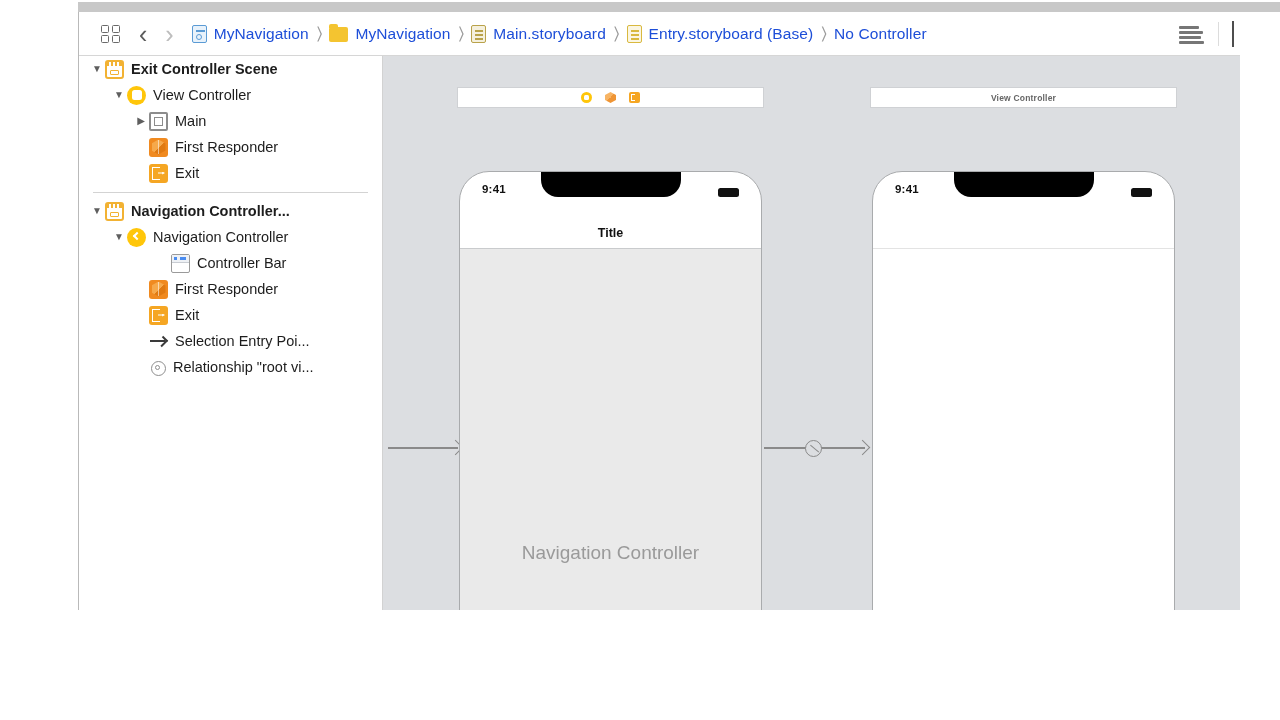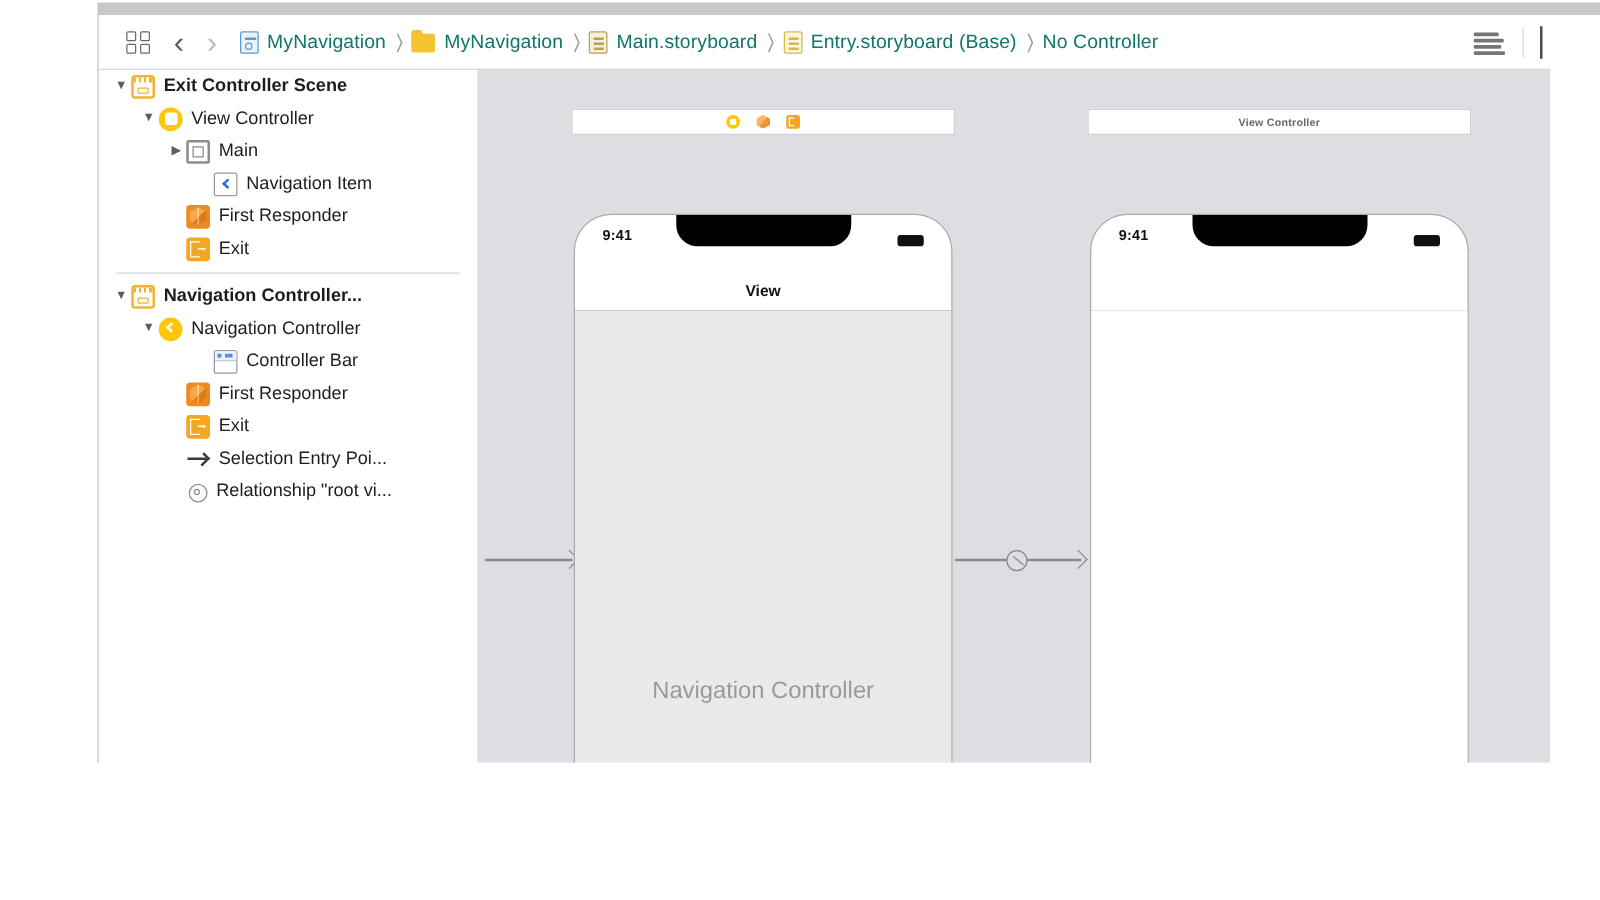--- a/index.html
+++ b/index.html
@@ -54,21 +54,21 @@
   .jb-grid i:nth-child(4){ left:11px; top:11px; }
 
   .jb-nav { display:flex; align-items:center; gap: 18px; margin-right: 18px; }
   .chev { font-size: 25px; line-height: 1; font-weight: 300; font-family:"Liberation Sans",sans-serif; }
   .chev.back { color:#5c5c5c; }
   .chev.fwd  { color:#bdbdbd; }
 
   .crumbs { display:flex; align-items:center; flex: 1 1 auto; white-space: nowrap; }
   .crumb { display:flex; align-items:center; }
   .crumb-label {
-    font-size: 15.5px; color: #0f766e; letter-spacing: .1px;
+    font-size: 15.5px; color: #1d4ed8; letter-spacing: .1px;
   }
   .crumb-sep {
     font-size: 17px; color: #9b9b9b; margin: 0 7px 0 8px; font-weight: 300;
   }
 
   
   .ico { flex:0 0 auto; margin-right: 7px; display:inline-block; position:relative; }
 
   .ico-doc-blue, .ico-doc-gold, .ico-doc-gold2 {
     width: 15px; height: 18px; border-radius: 2px; box-sizing: border-box;
@@ -404,25 +404,20 @@
         <span class="ricon ic-vc"></span>
         <span class="row-label">View Controller</span>
       </div>
 
       <div class="row" style="padding-left:54px">
         <span class="disclosure">▶</span>
         <span class="ricon ic-view"></span>
         <span class="row-label">Main</span>
       </div>
 
-      <div class="row" style="padding-left:76px">
-        <span class="disclosure spacer">▶</span>
-        <span class="ricon ic-navitem"></span>
-        <span class="row-label">Navigation Item</span>
-      </div>
 
       <div class="row" style="padding-left:54px">
         <span class="disclosure spacer">▶</span>
         <span class="ricon ic-fr"></span>
         <span class="row-label">First Responder</span>
       </div>
 
       <div class="row" style="padding-left:54px">
         <span class="disclosure spacer">▶</span>
         <span class="ricon ic-exit"></span>
@@ -491,21 +486,21 @@
         <span class="mini-ico mini-fr"></span>
         <span class="mini-ico mini-exit"></span>
       </div>
 
       <div class="phone" style="left:2px; top:84px; width:303px; height:441px;">
         <div class="notch"></div>
         <div class="status-time">9:41</div>
         <div class="status-batt"></div>
 
         <div class="navbar">
-          <span class="nb-title">View</span>
+          <span class="nb-title">Title</span>
         </div>
 
         <div class="phone-body">
           <div class="body-label">Navigation Controller</div>
         </div>
       </div>
     </div>
 
     <div class="arrow" style="left:381px; top:382px; width:107px;">
       <div class="shaft" style="width:101px;"></div>

